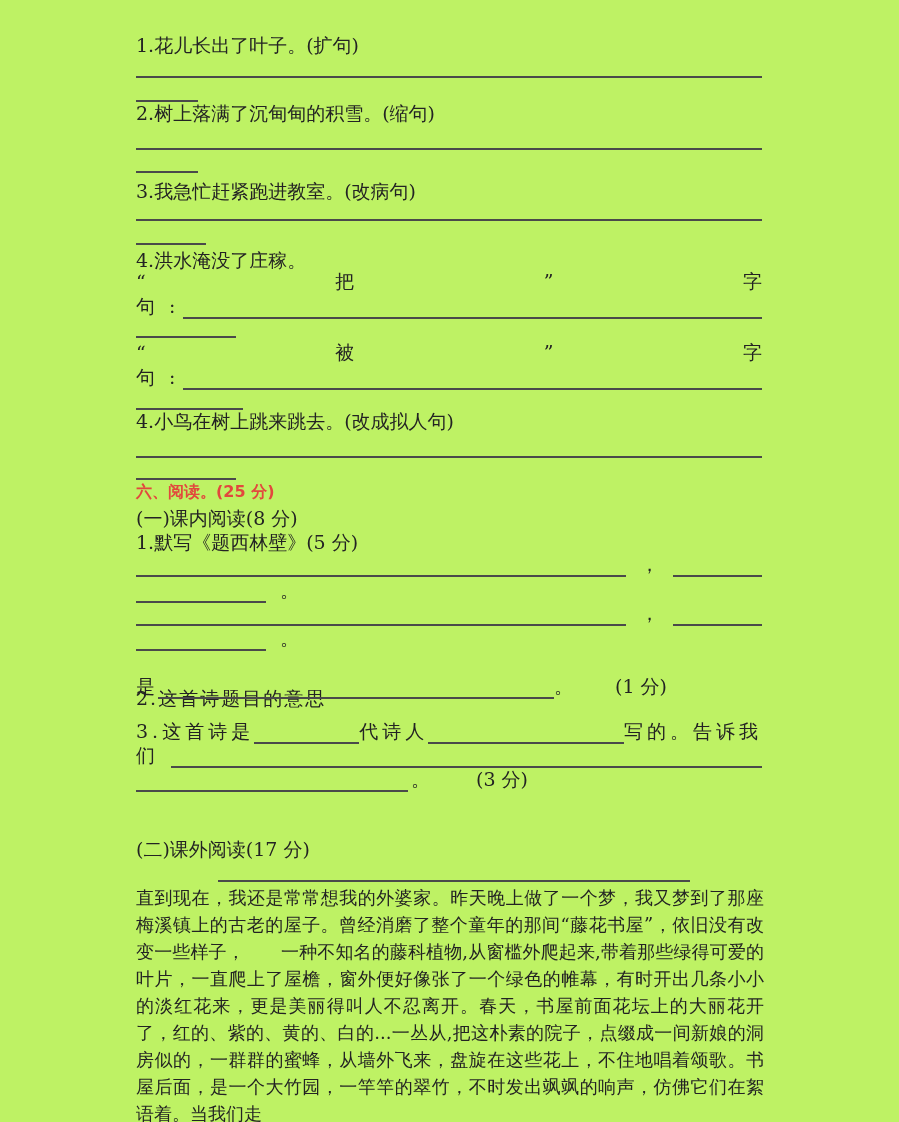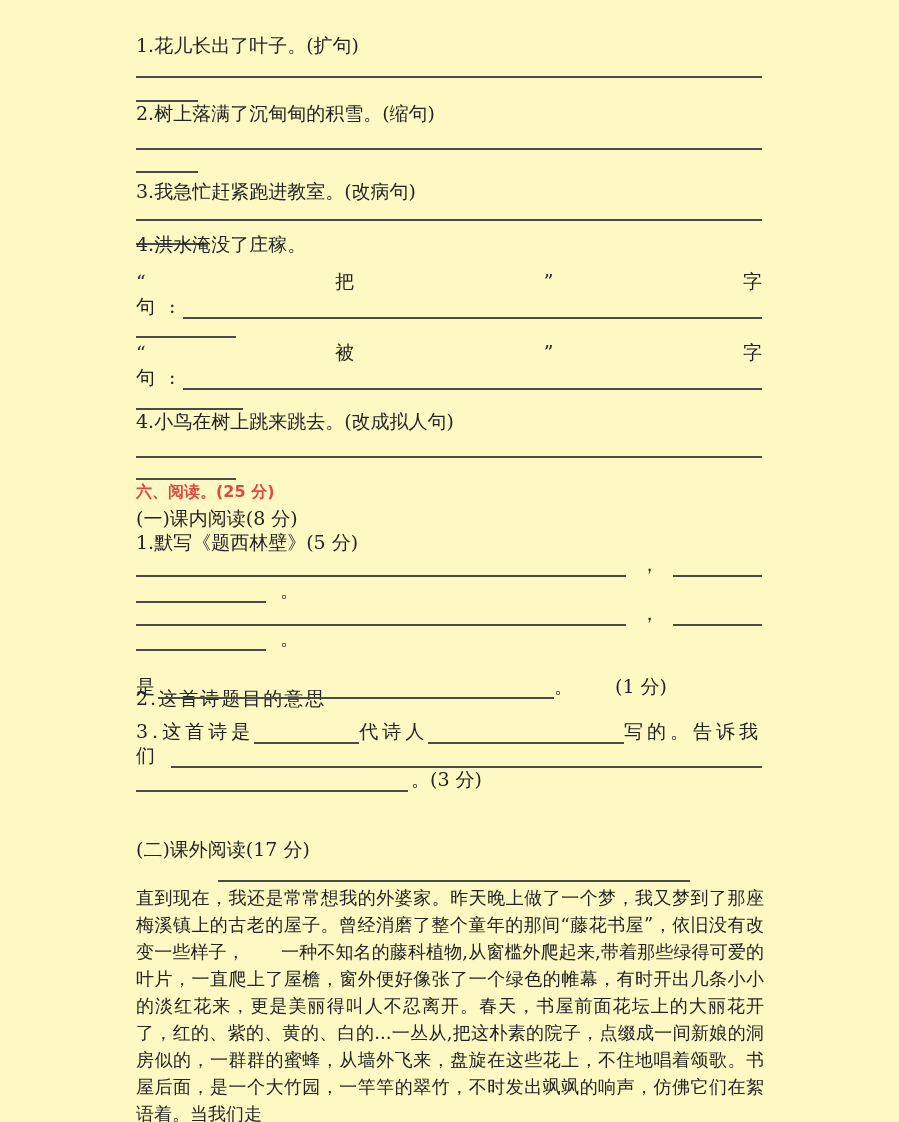--- a/index.html
+++ b/index.html
@@ -1,19 +1,19 @@
 <!DOCTYPE html>
 <html><head>
 <meta charset="utf-8">
 <style>
   html,body{margin:0;padding:0;background:#ffffff;}
   .page{
     position:relative;
     width:899px;height:1122px;
-    background:#fef9c3;
+    background:#bef264;
     font-family:"DejaVu Serif","Liberation Serif",serif;
     color:#232323;
     overflow:hidden;
   }
   .row{
     position:absolute;left:136px;width:626px;
     font-size:19px;line-height:26px;height:26px;
     white-space:nowrap;
   }
   .flexrow{display:flex;align-items:flex-end;}
@@ -42,21 +42,21 @@
   <div class="line-short" style="top:82px;height:18px;width:62px"></div>
 
   <div class="row" style="top:100px">2.树上落满了沉甸甸的积雪。(缩句)</div>
   <div class="line-full" style="top:120px;height:28px"></div>
   <div class="line-short" style="top:153px;height:18px;width:62px"></div>
 
   <div class="row" style="top:178px">3.我急忙赶紧跑进教室。(改病句)</div>
   <div class="line-full" style="top:191px;height:28px"></div>
   <div class="line-short" style="top:225px;height:18px;width:70px"></div>
 
-  <div class="row" style="top:231px">4.洪水淹没了庄稼。</div>
+  <div class="row" style="top:247px">4.洪水淹没了庄稼。</div>
 
   <div class="row flexrow sb" style="top:268px">
     <span>“</span>
     <span>把</span>
     <span>”</span>
     <span>字</span>
   </div>
   <div class="row flexrow" style="top:293px">
     <span>句</span>
     <span style="margin-left:14px">:</span>
@@ -119,21 +119,21 @@
     <span class="blank" style="flex:1.9 1 110px"></span>
     <span>写的。告诉我</span>
   </div>
   <div class="row flexrow" style="top:742px">
     <span>们</span>
     <span class="blank grow" style="margin-left:16px"></span>
   </div>
   <div class="row flexrow" style="top:766px">
     <span class="blank" style="width:272px"></span>
     <span style="margin-left:3px">。</span>
-    <span style="">(3 分)</span>
+    <span style="margin-left:46px">(3 分)</span>
   </div>
 
   <div class="row" style="top:836px">(二)课外阅读(17 分)</div>
   <div class="line-short" style="left:218px;top:862px;height:18px;width:472px"></div>
 
   <div class="passage">直到现在，我还是常常想我的外婆家。昨天晚上做了一个梦，我又梦到了那座梅溪镇上的古老的屋子。曾经消磨了整个童年的那间“藤花书屋”，依旧没有改变一些样子，　　一种不知名的藤科植物,从窗槛外爬起来,带着那些绿得可爱的叶片，一直爬上了屋檐，窗外便好像张了一个绿色的帷幕，有时开出几条小小的淡红花来，更是美丽得叫人不忍离开。春天，书屋前面花坛上的大丽花开了，红的、紫的、黄的、白的...一丛从,把这朴素的院子，点缀成一间新娘的洞房似的，一群群的蜜蜂，从墙外飞来，盘旋在这些花上，不住地唱着颂歌。书屋后面，是一个大竹园，一竿竿的翠竹，不时发出飒飒的响声，仿佛它们在絮语着。当我们走</div>
 
 </div>
 
 </body></html>

